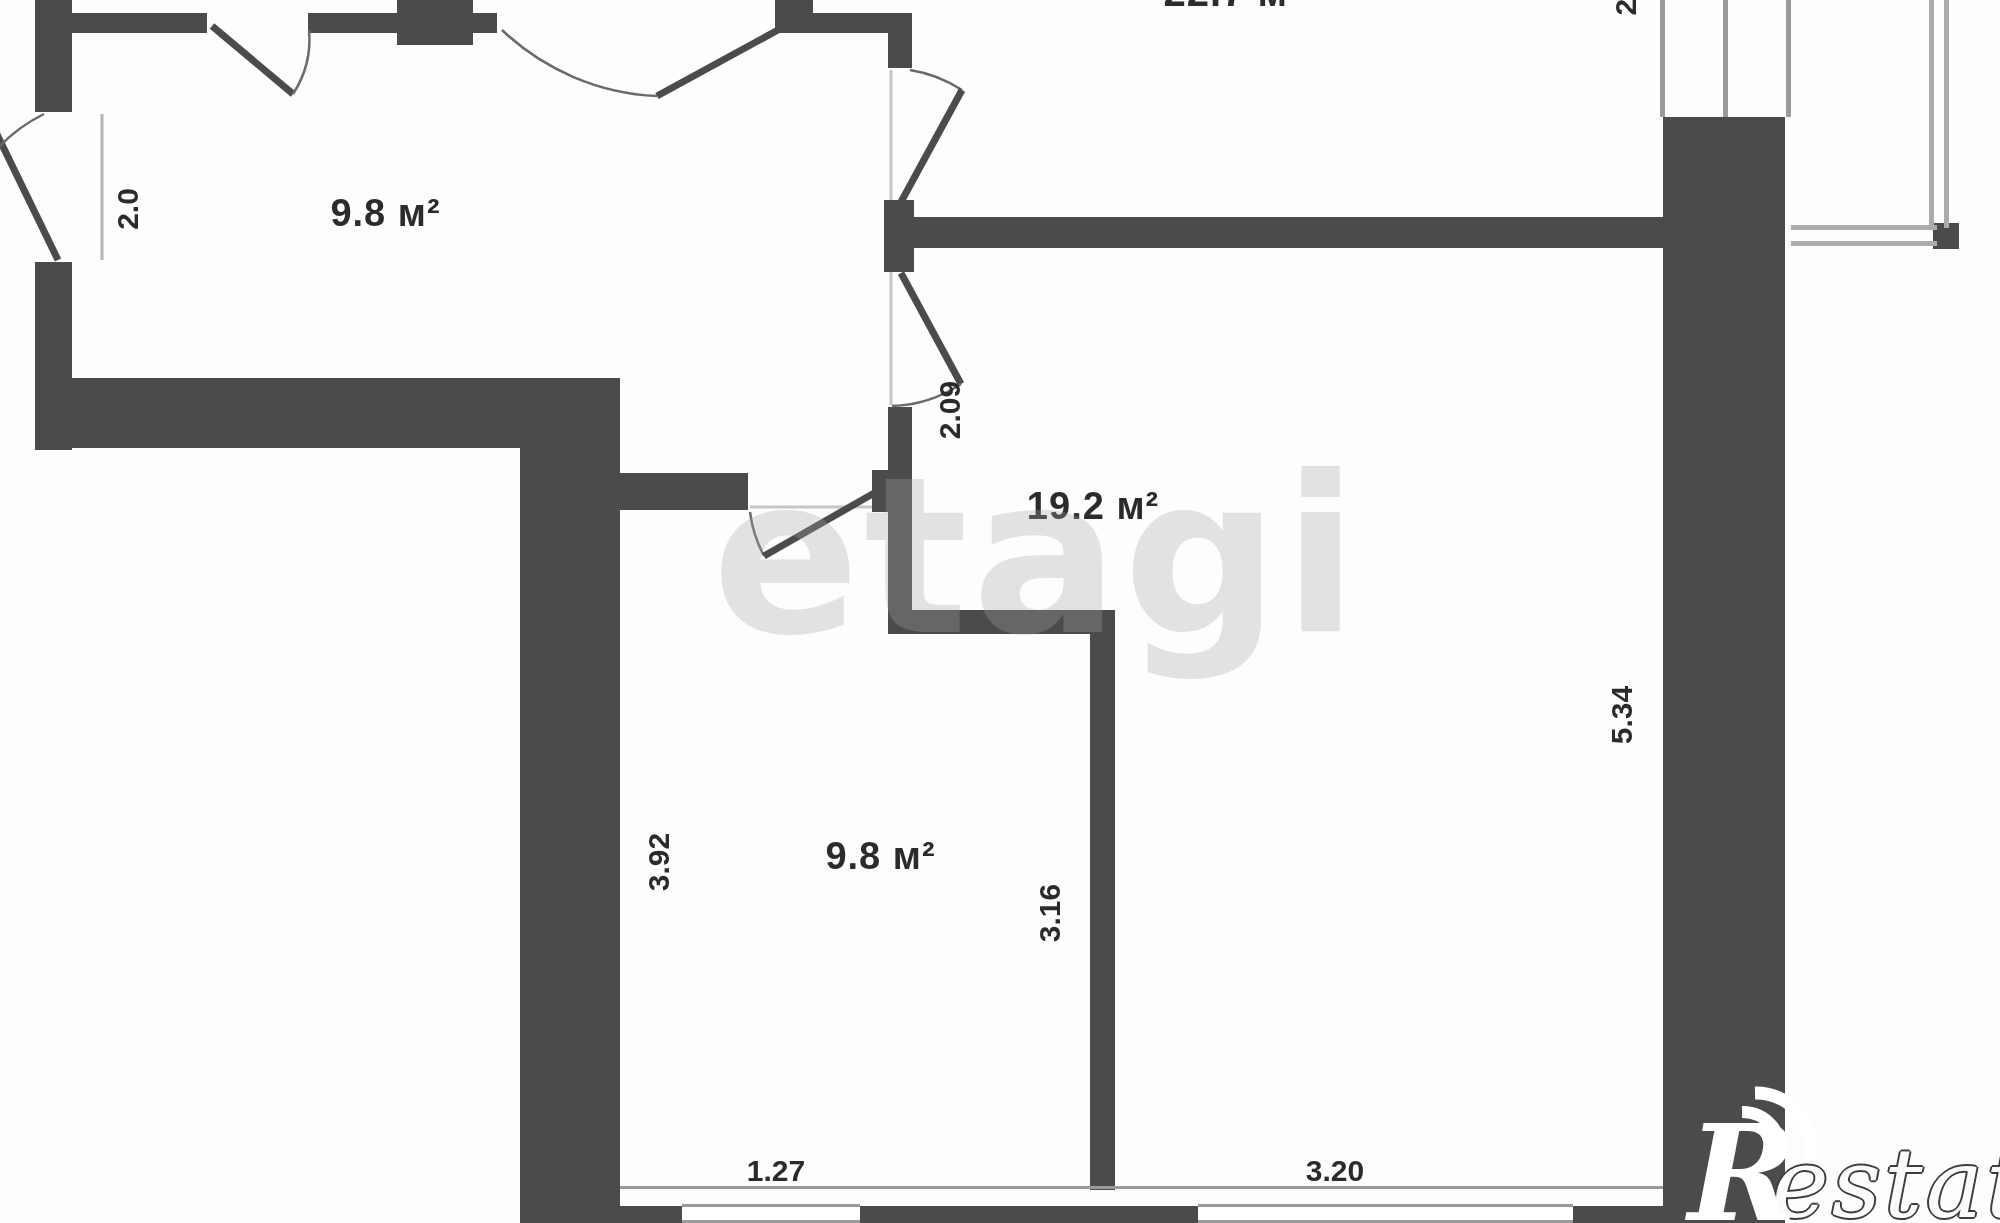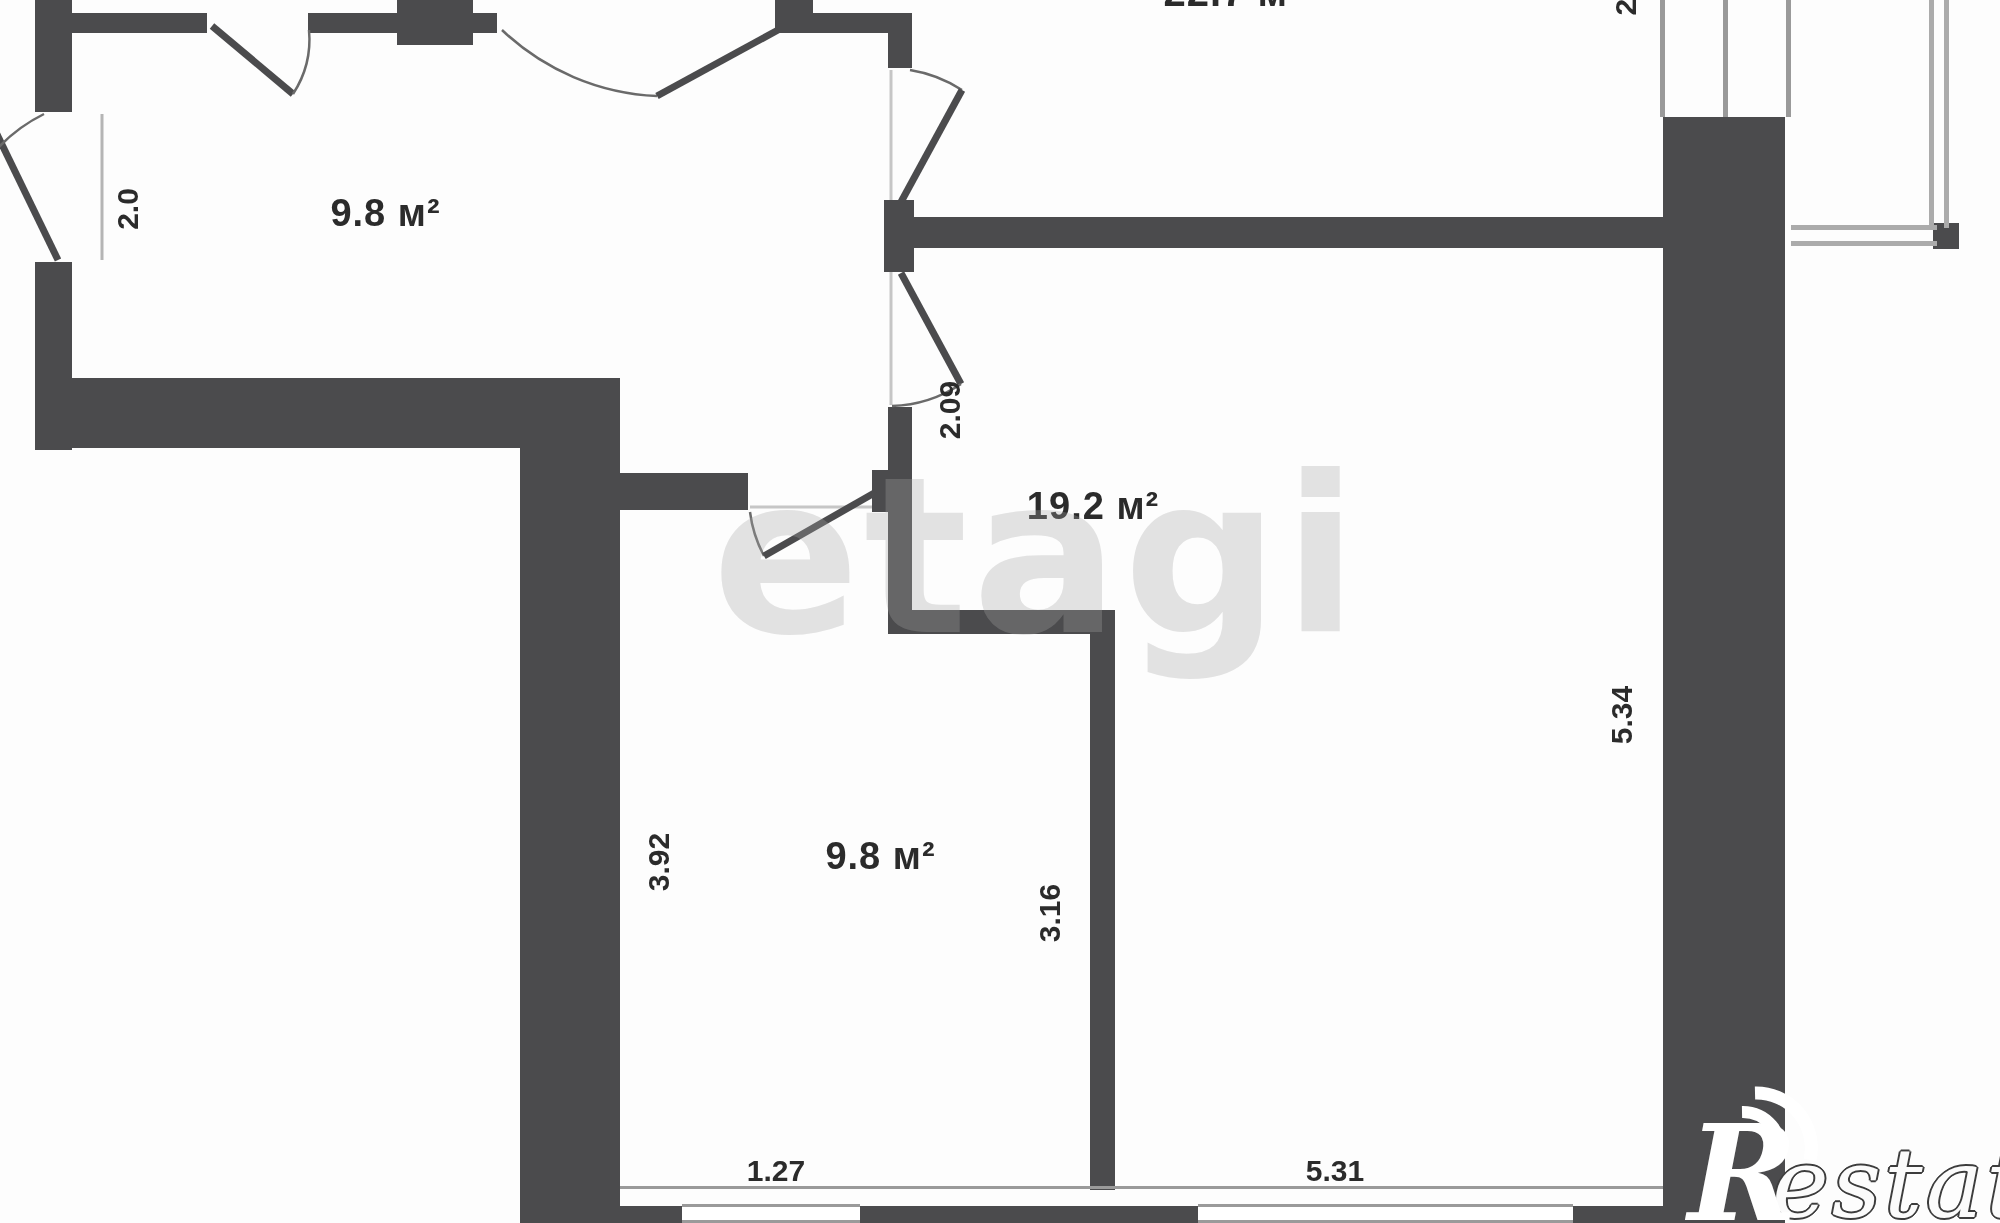--- a/index.html
+++ b/index.html
@@ -108,21 +108,21 @@
   <div class="label room-label" style="left:1138px; top:-30px; width:190px; font-size:40px;">22.7 м²</div>
   <div class="label room-label" style="left:998px; top:485px; width:190px;">19.2 м²</div>
   <div class="label room-label" style="left:793px; top:835px; width:175px;">9.8 м²</div>
 
   <div class="label dim vert" style="left:88px;   top:192px;  width:80px;">2.0</div>
   <div class="label dim vert" style="left:905px;  top:393px;  width:90px;">2.09</div>
   <div class="label dim vert" style="left:609px;  top:845px;  width:100px;">3.92</div>
   <div class="label dim" style="left:726px;  top:1154px; width:100px;">1.27</div>
   <div class="label dim vert" style="left:1000px; top:896px;  width:100px;">3.16</div>
   <div class="label dim vert" style="left:1572px; top:698px;  width:100px;">5.34</div>
-  <div class="label dim" style="left:1285px; top:1154px; width:100px;">5.31</div>
+  <div class="label dim" style="left:1285px; top:1154px; width:100px;">3.20</div>
   <div class="label dim vert" style="left:1596px; top:-14px;  width:60px;">2.</div>
 
   <div class="watermark">etagi</div>
   <div class="logo">
     <span class="logo-r">R</span>
     <span class="logo-rest">estate</span>
   </div>
 
 </div>
 

